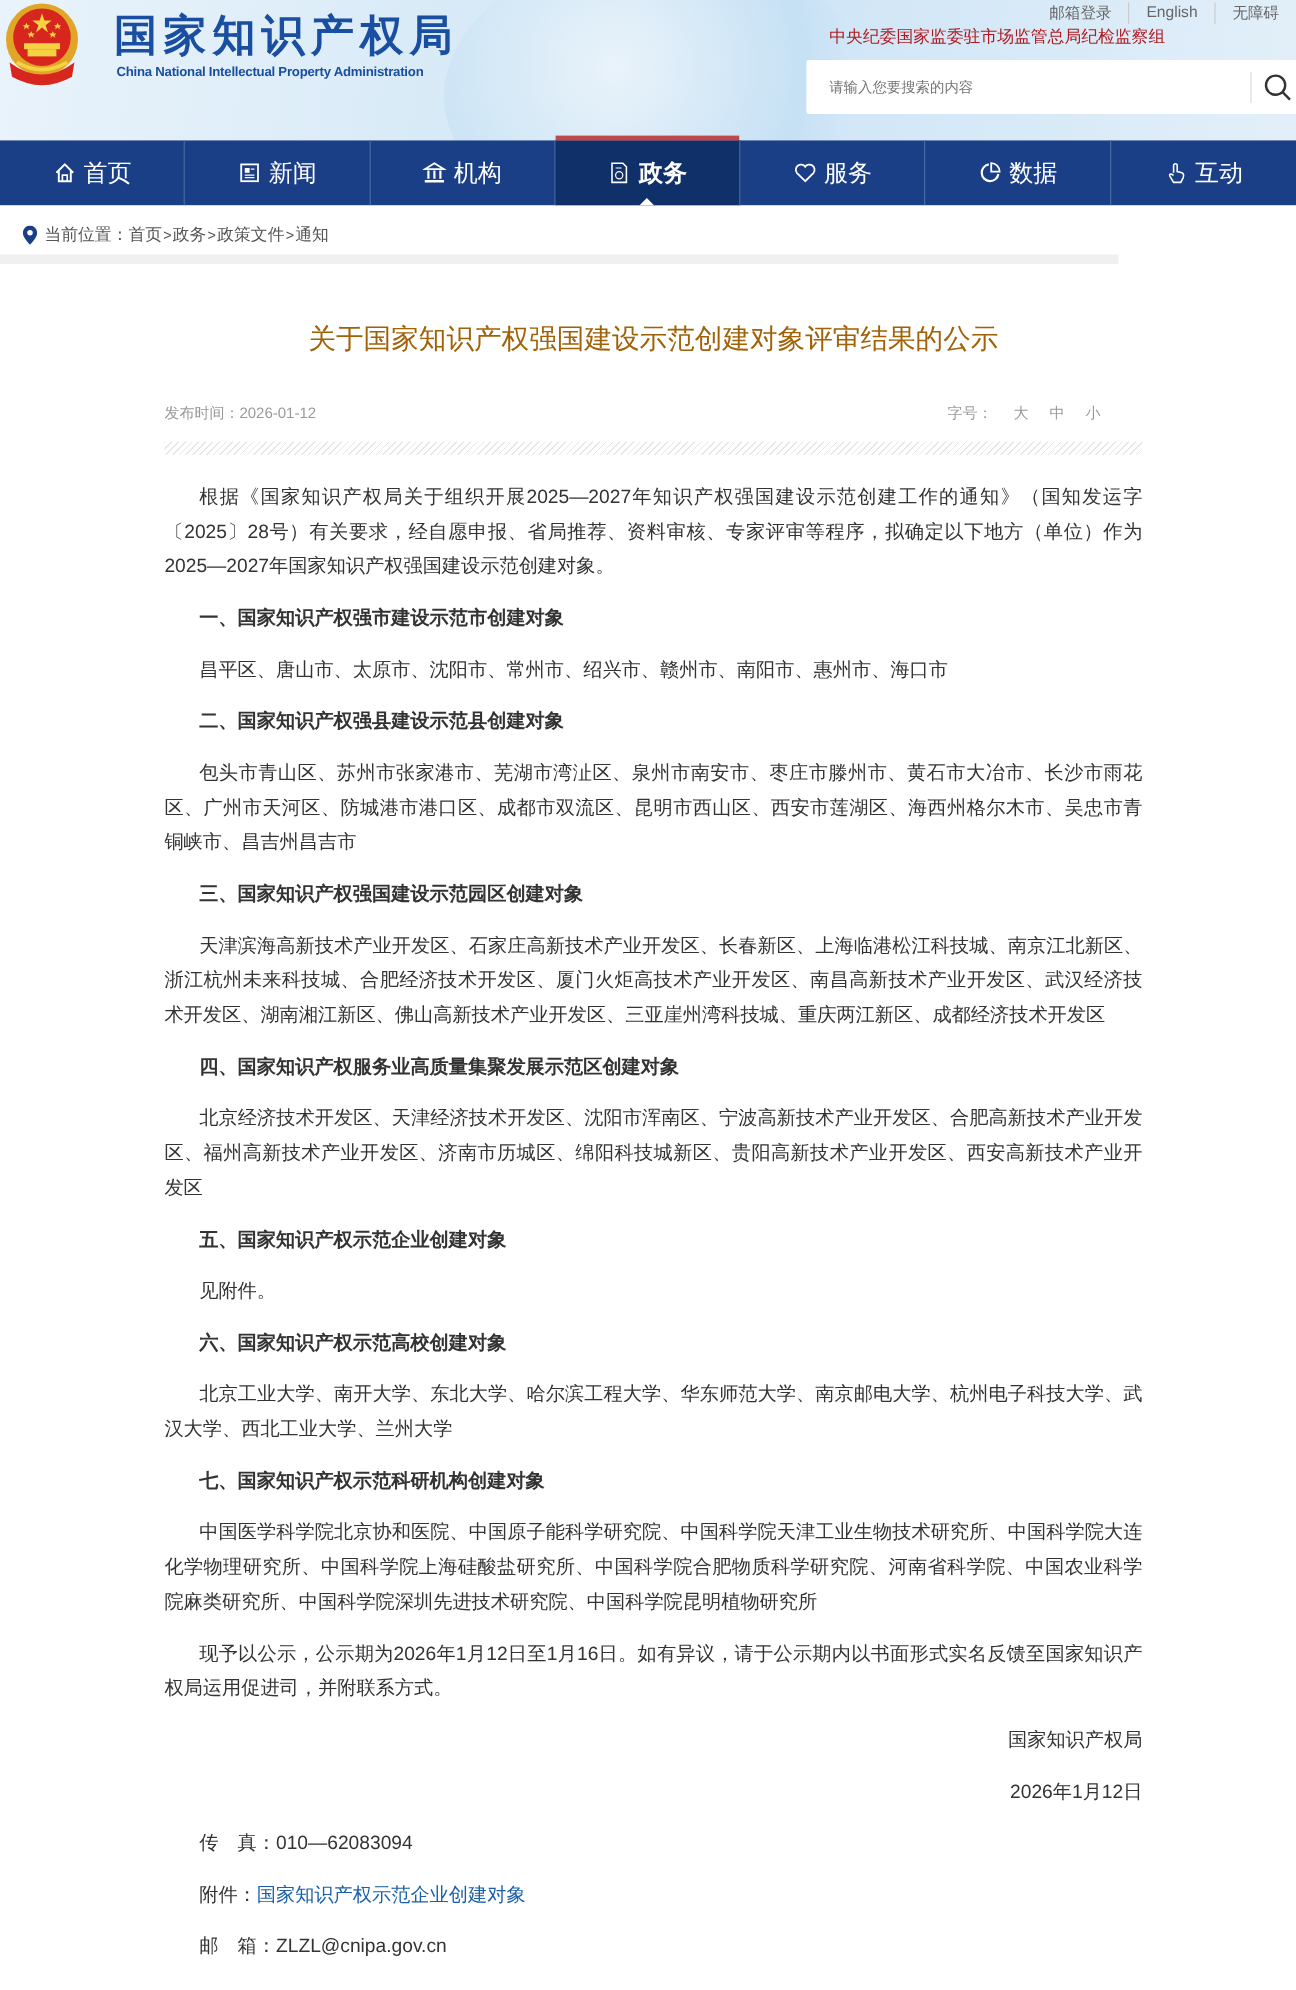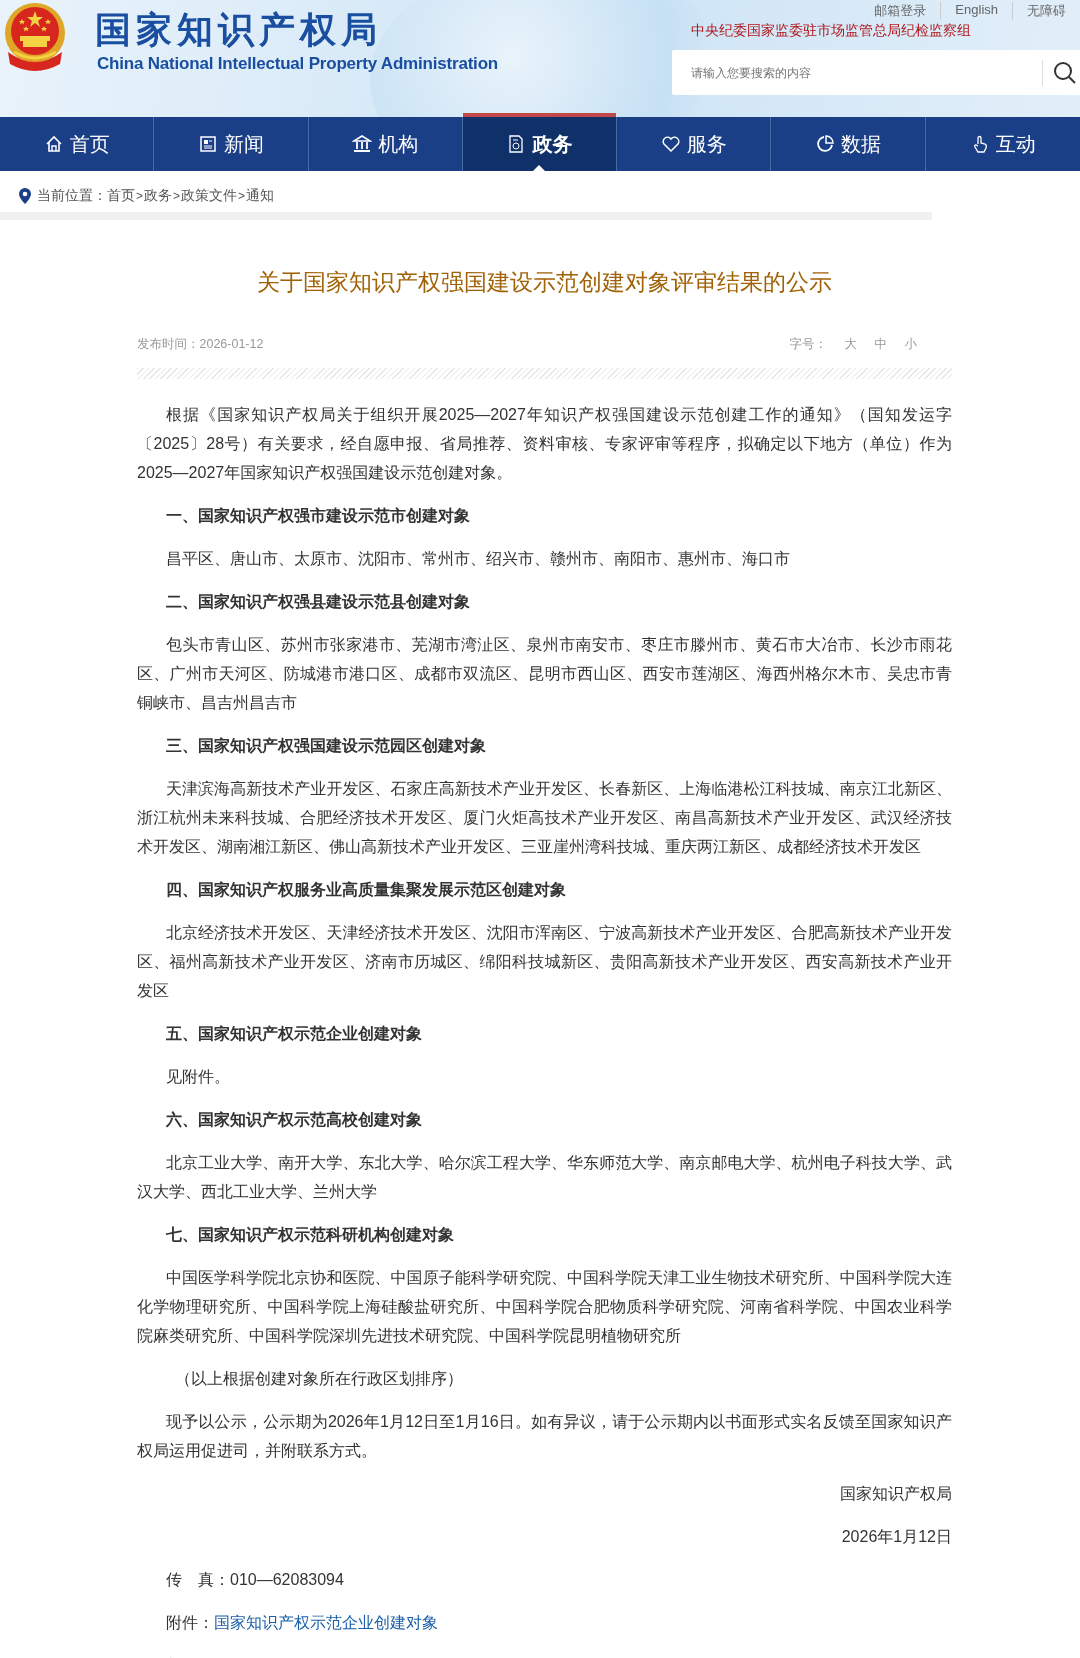--- a/index.html
+++ b/index.html
@@ -2,21 +2,21 @@
 <html><head>
 <meta charset="utf-8">
 <style>
 *{box-sizing:border-box;margin:0;padding:0}
 html,body{width:1080px;background:#fff}
 body{font-family:"Liberation Sans","DejaVu Sans",sans-serif;color:#333;position:relative;overflow:hidden;height:1658px}
 .header{position:absolute;left:0;top:0;width:1080px;height:117px;background:linear-gradient(100deg,#e9f3fb 0%,#d6e9f7 40%,#cfe5f6 60%,#e2eff9 100%);overflow:hidden}
 .globe{position:absolute;left:370px;top:-40px;width:360px;height:240px;border-radius:50%;background:radial-gradient(circle at 40% 40%,rgba(255,255,255,.5),rgba(180,215,240,.35) 60%,rgba(200,225,245,0) 75%)}
 .emblem{position:absolute;left:2px;top:2px;width:66px;height:70px}
 .logo-cn{position:absolute;left:95px;top:6px;font-size:36px;font-weight:bold;color:#1a4ea0;letter-spacing:5px;font-family:"DejaVu Sans",sans-serif}
-.logo-en{position:absolute;left:97px;top:54px;font-size:17px;font-weight:bold;color:#1a4ea0;letter-spacing:-.2px}
+.logo-en{position:absolute;left:97px;top:54px;font-size:11px;font-weight:bold;color:#1a4ea0;letter-spacing:-.2px}
 .toplinks{position:absolute;right:0;top:2px;display:flex;font-size:13px;color:#666}
 .toplinks a{padding:0 14px;border-left:1px solid #ccc;color:#666;text-decoration:none}
 .toplinks a:first-child{border-left:none}
 .inspect{position:absolute;left:691px;top:22px;font-size:14px;color:#b0181e}
 .search{position:absolute;left:672px;top:50px;width:480px;height:45px;background:#fff;border-radius:2px}
 .search input{position:absolute;left:0;top:0;width:370px;height:45px;border:none;outline:none;padding-left:19px;font-size:12px;color:#666;background:transparent;font-family:"Liberation Sans","DejaVu Sans",sans-serif}
 .search .sep{position:absolute;left:370px;top:10px;width:1px;height:26px;background:#ddd}
 .search .sbtn{position:absolute;left:378px;top:8px;width:30px;height:30px}
 .nav{position:absolute;left:0;top:117px;width:1080px;height:54px;background:#1b3f86;display:flex}
 .nav-item{width:154.3px;height:54px;display:flex;align-items:center;justify-content:center;color:#fff;font-size:20px;border-right:1px solid #4a6aa5;position:relative;cursor:pointer;gap:6px}
@@ -180,21 +180,20 @@
 
     <p class="h">五、国家知识产权示范企业创建对象</p>
     <p>见附件。</p>
 
     <p class="h">六、国家知识产权示范高校创建对象</p>
     <p>北京工业大学、南开大学、东北大学、哈尔滨工程大学、华东师范大学、南京邮电大学、杭州电子科技大学、武汉大学、西北工业大学、兰州大学</p>
 
     <p class="h">七、国家知识产权示范科研机构创建对象</p>
     <p>中国医学科学院北京协和医院、中国原子能科学研究院、中国科学院天津工业生物技术研究所、中国科学院大连化学物理研究所、中国科学院上海硅酸盐研究所、中国科学院合肥物质科学研究院、河南省科学院、中国农业科学院麻类研究所、中国科学院深圳先进技术研究院、中国科学院昆明植物研究所</p>
 
-    <p class="note">（以上根据创建对象所在行政区划排序）</p>
     <p>现予以公示，公示期为2026年1月12日至1月16日。如有异议，请于公示期内以书面形式实名反馈至国家知识产权局运用促进司，并附联系方式。</p>
 
     <p class="right">国家知识产权局</p>
     <p class="right">2026年1月12日</p>
 
     <p><span>传　真：</span><span>010—62083094</span></p>
     <p><span>附件：</span><a href="#">国家知识产权示范企业创建对象</a></p>
     <p><span>邮　箱：</span><span>ZLZL@cnipa.gov.cn</span></p>
   </div>
 </div>

